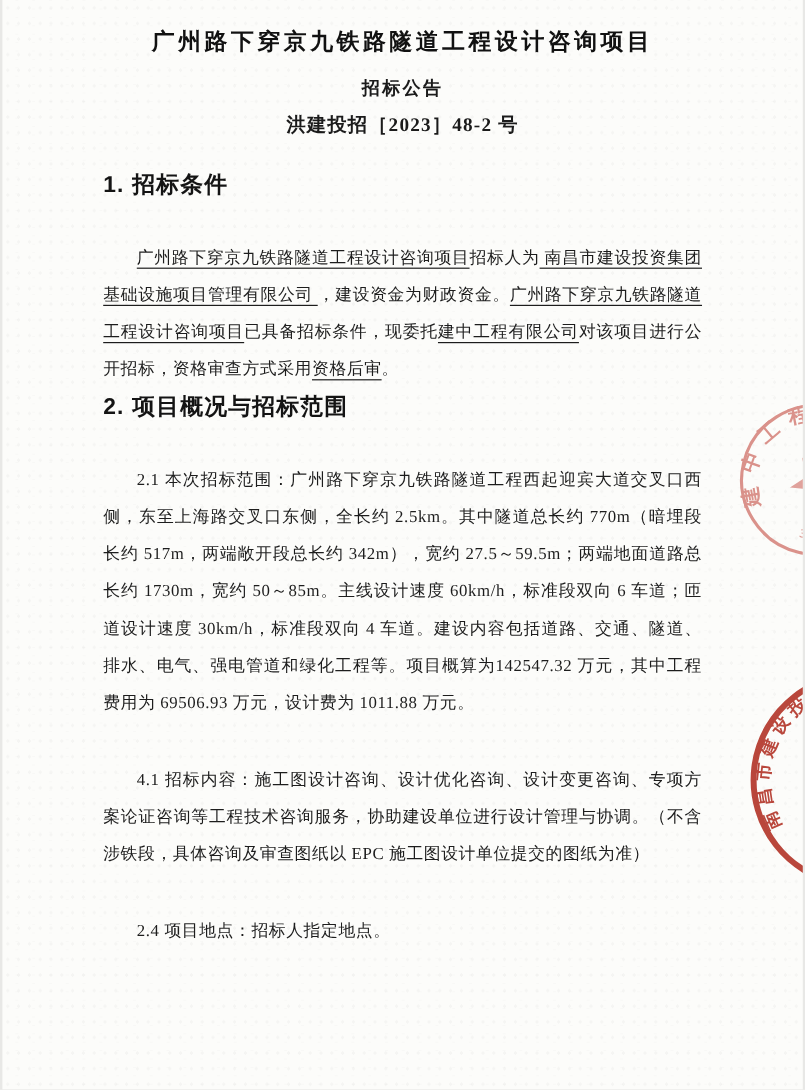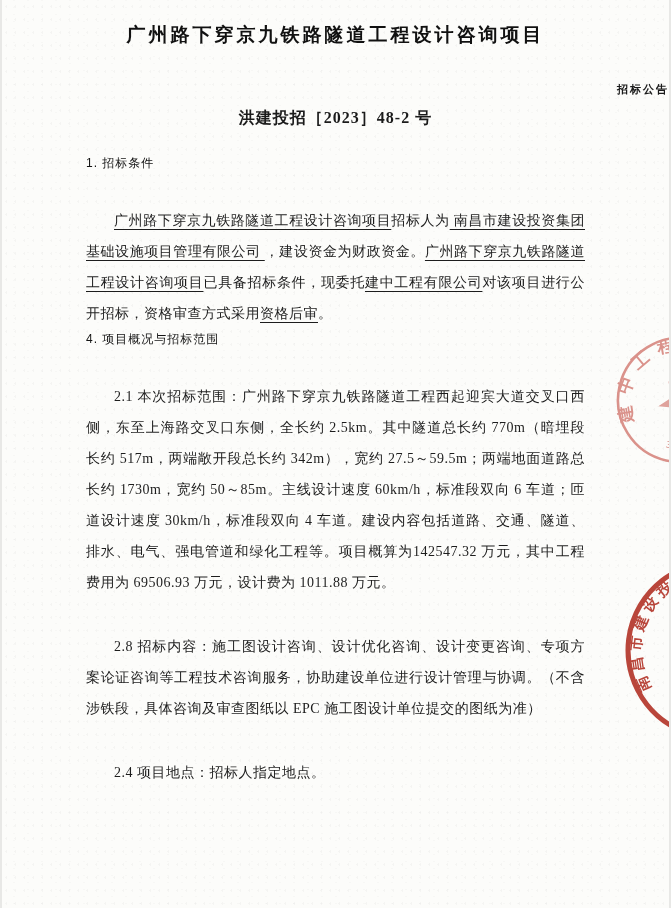--- a/index.html
+++ b/index.html
@@ -20,37 +20,36 @@
     color: #1b1b1b;
   }
   .doc-head { padding-top: 22px; text-align: center; }
   .doc-title {
     font-size: 19px;
     font-weight: bold;
     letter-spacing: 3px;
     color: #111;
   }
   .doc-subtitle {
-    margin-top: 34px;
-    font-size: 11px;
+    margin-top: 16px;
+    font-size: 15px;
     font-weight: bold;
     letter-spacing: 2px;
-    text-align: right;
   }
   .doc-number {
     margin-top: 11px;
     font-size: 16px;
     font-weight: bold;
     letter-spacing: 1px;
   }
   .content { margin: 0 84px; }
   .sec-heading {
     font-family: "Liberation Sans", "DejaVu Sans", sans-serif;
-    font-size: 12px;
-    font-weight: normal;
+    font-size: 19px;
+    font-weight: bold;
     color: #141414;
     margin-top: 26px;
     margin-bottom: 4px;
     letter-spacing: 1px;
   }
   .sec-heading.second { margin-top: 2px; }
   p.body-para {
     font-size: 14px;
     line-height: 31px;
     text-indent: 2em;
@@ -78,24 +77,24 @@
     <div class="doc-subtitle">招标公告</div>
     <div class="doc-number">洪建投招［2023］48-2 号</div>
   </header>
 
   <div class="content">
 
     <div class="sec-heading">1. 招标条件</div>
 
     <p class="body-para"><span class="u">广州路下穿京九铁路隧道工程设计咨询项目</span><span>招标人为</span><span class="u"> 南昌市建设投资集团基础设施项目管理有限公司 </span><span>，建设资金为财政资金。</span><span class="u">广州路下穿京九铁路隧道工程设计咨询项目</span><span>已具备招标条件，现委托</span><span class="u">建中工程有限公司</span><span>对该项目进行公开招标，资格审查方式采用</span><span class="u">资格后审</span><span>。</span></p>
 
-    <div class="sec-heading second">4. 项目概况与招标范围</div>
+    <div class="sec-heading second">2. 项目概况与招标范围</div>
 
     <p class="body-para">2.1 本次招标范围：广州路下穿京九铁路隧道工程西起迎宾大道交叉口西侧，东至上海路交叉口东侧，全长约 2.5km。其中隧道总长约 770m（暗埋段长约 517m，两端敞开段总长约 342m），宽约 27.5～59.5m；两端地面道路总长约 1730m，宽约 50～85m。主线设计速度 60km/h，标准段双向 6 车道；匝道设计速度 30km/h，标准段双向 4 车道。建设内容包括道路、交通、隧道、排水、电气、强电管道和绿化工程等。项目概算为142547.32 万元，其中工程费用为 69506.93 万元，设计费为 1011.88 万元。</p>
-    <p class="body-para">2.8 招标内容：施工图设计咨询、设计优化咨询、设计变更咨询、专项方案论证咨询等工程技术咨询服务，协助建设单位进行设计管理与协调。（不含涉铁段，具体咨询及审查图纸以 EPC 施工图设计单位提交的图纸为准）</p>
+    <p class="body-para">4.1 招标内容：施工图设计咨询、设计优化咨询、设计变更咨询、专项方案论证咨询等工程技术咨询服务，协助建设单位进行设计管理与协调。（不含涉铁段，具体咨询及审查图纸以 EPC 施工图设计单位提交的图纸为准）</p>
     <p class="body-para">2.4 项目地点：招标人指定地点。</p>
 
   </div>
 
   <svg class="stamp stamp-a" viewBox="0 0 132 132" xmlns="http://www.w3.org/2000/svg">
     <circle cx="66" cy="66" r="62" fill="none" stroke="#cf6f66" stroke-width="2.6"></circle>
     <path id="sealArcA" d="M 16,66 A 50,50 0 1 1 116,66" fill="none"></path>
     <text font-size="17" font-weight="bold" fill="#cf6f66" letter-spacing="9" font-family="'DejaVu Sans', sans-serif">
       <textPath href="#sealArcA" startOffset="4%">建中工程有限公司</textPath>
     </text>

